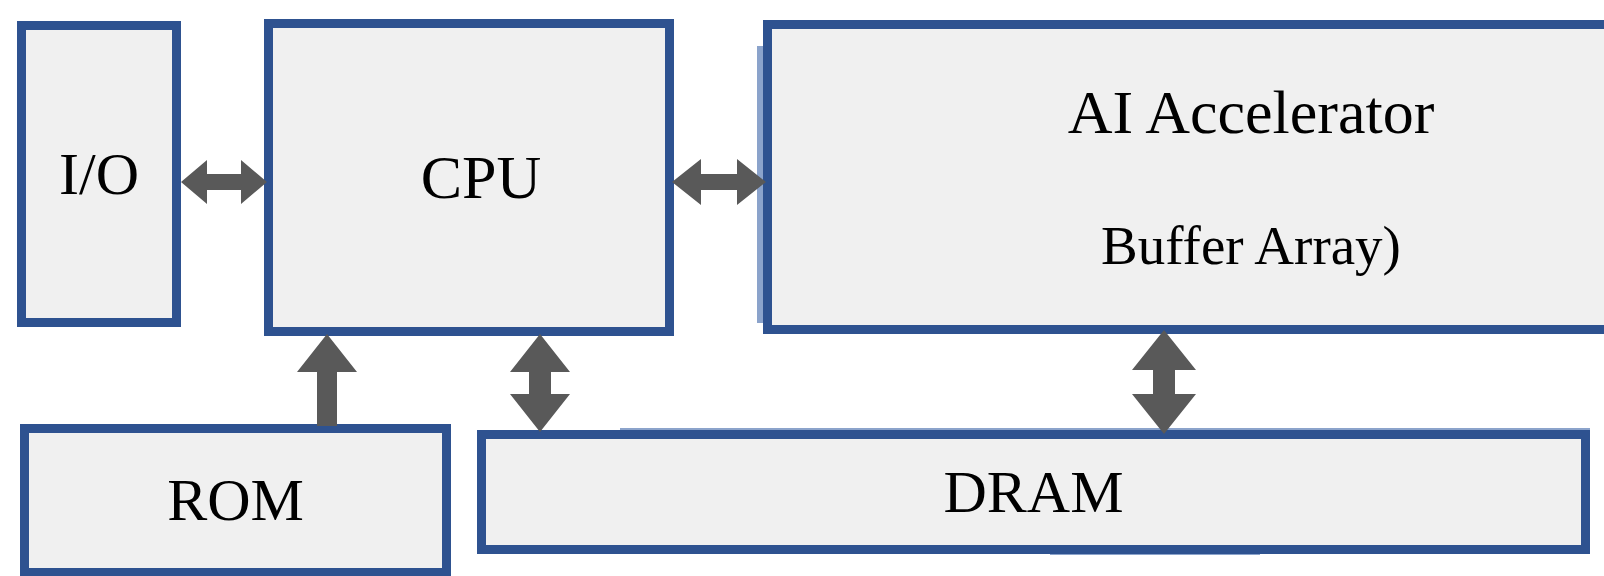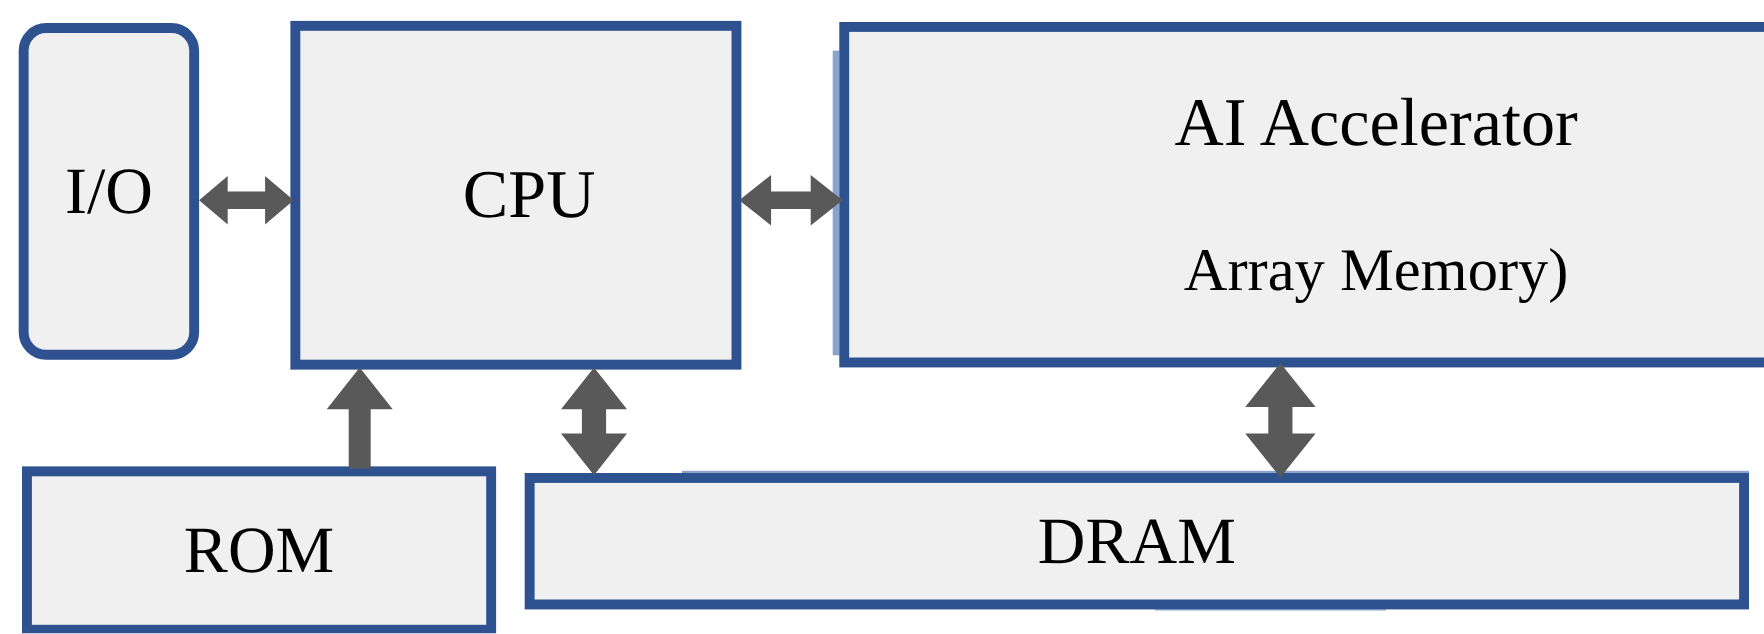--- a/index.html
+++ b/index.html
@@ -29,21 +29,21 @@
     justify-content: center;
     text-align: center;
   }
   .block .label {
     color: #000000;
     line-height: 1.05;
     white-space: pre-line;
     padding: 0 6px;
   }
 
-  #block-io       { left: 17px;  top: 21px;  width: 164px; height: 306px; border-radius: 25px; }
+  #block-io       { left: 17px;  top: 21px;  width: 164px; height: 306px; }
   #block-io .label       { font-size: 60px; }
 
   #block-cpu      { left: 264px; top: 19px;  width: 410px; height: 317px; padding-left: 24px; }
   #block-cpu .label      { font-size: 62px; }
 
   #block-ai       { left: 763px; top: 20px;  width: 976px; height: 314px; }
   #block-ai .label       { font-size: 55px; line-height: 1.18; }
   #block-ai .label .line1 { font-size: 62px; display:block; }
 
   #block-rom      { left: 20px;  top: 424px; width: 431px; height: 153px; }
@@ -89,21 +89,21 @@
 
   <div class="block" id="block-io">
     <span class="label">I/O</span>
   </div>
 
   <div class="block" id="block-cpu">
     <span class="label">CPU</span>
   </div>
 
   <div class="block" id="block-ai">
-    <span class="label"><span class="line1">AI Accelerator</span><br><span>Array Memory)</span></span>
+    <span class="label"><span class="line1">AI Accelerator</span><br><span>Buffer Array)</span></span>
   </div>
 
   <div class="block" id="block-rom">
     <span class="label">ROM</span>
   </div>
 
   <div class="block" id="block-dram">
     <span class="label">DRAM</span>
   </div>
 

